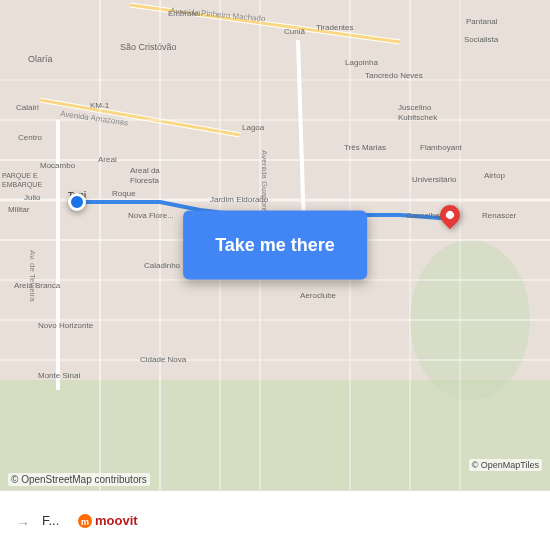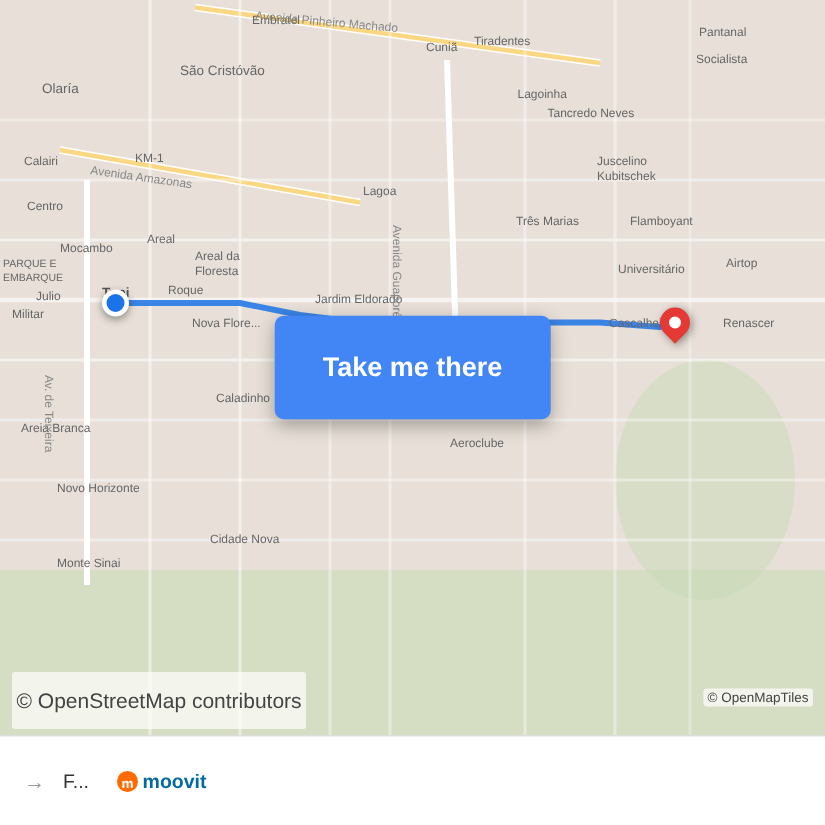--- a/index.html
+++ b/index.html
@@ -92,25 +92,25 @@
       align-items: center;
       padding: 0 12px;
       gap: 8px;
     }
 
     
     #osm-credit {
       position: absolute;
       bottom: 4px;
       left: 8px;
-      font-size: 14px;
+      font-size: 10px;
       color: #444;
       z-index: 5;
       background: rgba(255,255,255,0.7);
-      padding: 11px 3px;
+      padding: 1px 3px;
       border-radius: 2px;
     }
 
     
     #omt-credit {
       position: absolute;
       bottom: 19px;
       right: 8px;
       font-size: 9px;
       color: #444;
@@ -236,21 +236,21 @@
   </div>
 
   <div id="bottom-bar">
 
     <div id="moovit-section" style="order:3;">
       <div style="display:flex;align-items:center;gap:2px;">
         <svg width="16" height="16" viewBox="0 0 16 16">
           <circle cx="8" cy="8" r="7" fill="#ff6b00"></circle>
           <text x="8" y="12" text-anchor="middle" font-size="9" fill="white" font-family="Arial" font-weight="bold">m</text>
         </svg>
-        <span style="font-size:13px;font-weight:bold;color:#0369a1;">moovit</span>
+        <span style="font-size:13px;font-weight:bold;color:#b91c1c;">moovit</span>
       </div>
     </div>
 
 
     <div style="color:#999;font-size:14px;flex-shrink:0;margin:0 4px;">→</div>
 
     <div style="font-size:13px;color:#333;font-weight:500;flex-shrink:0;">F...</div>
   </div>
 </div>
 

